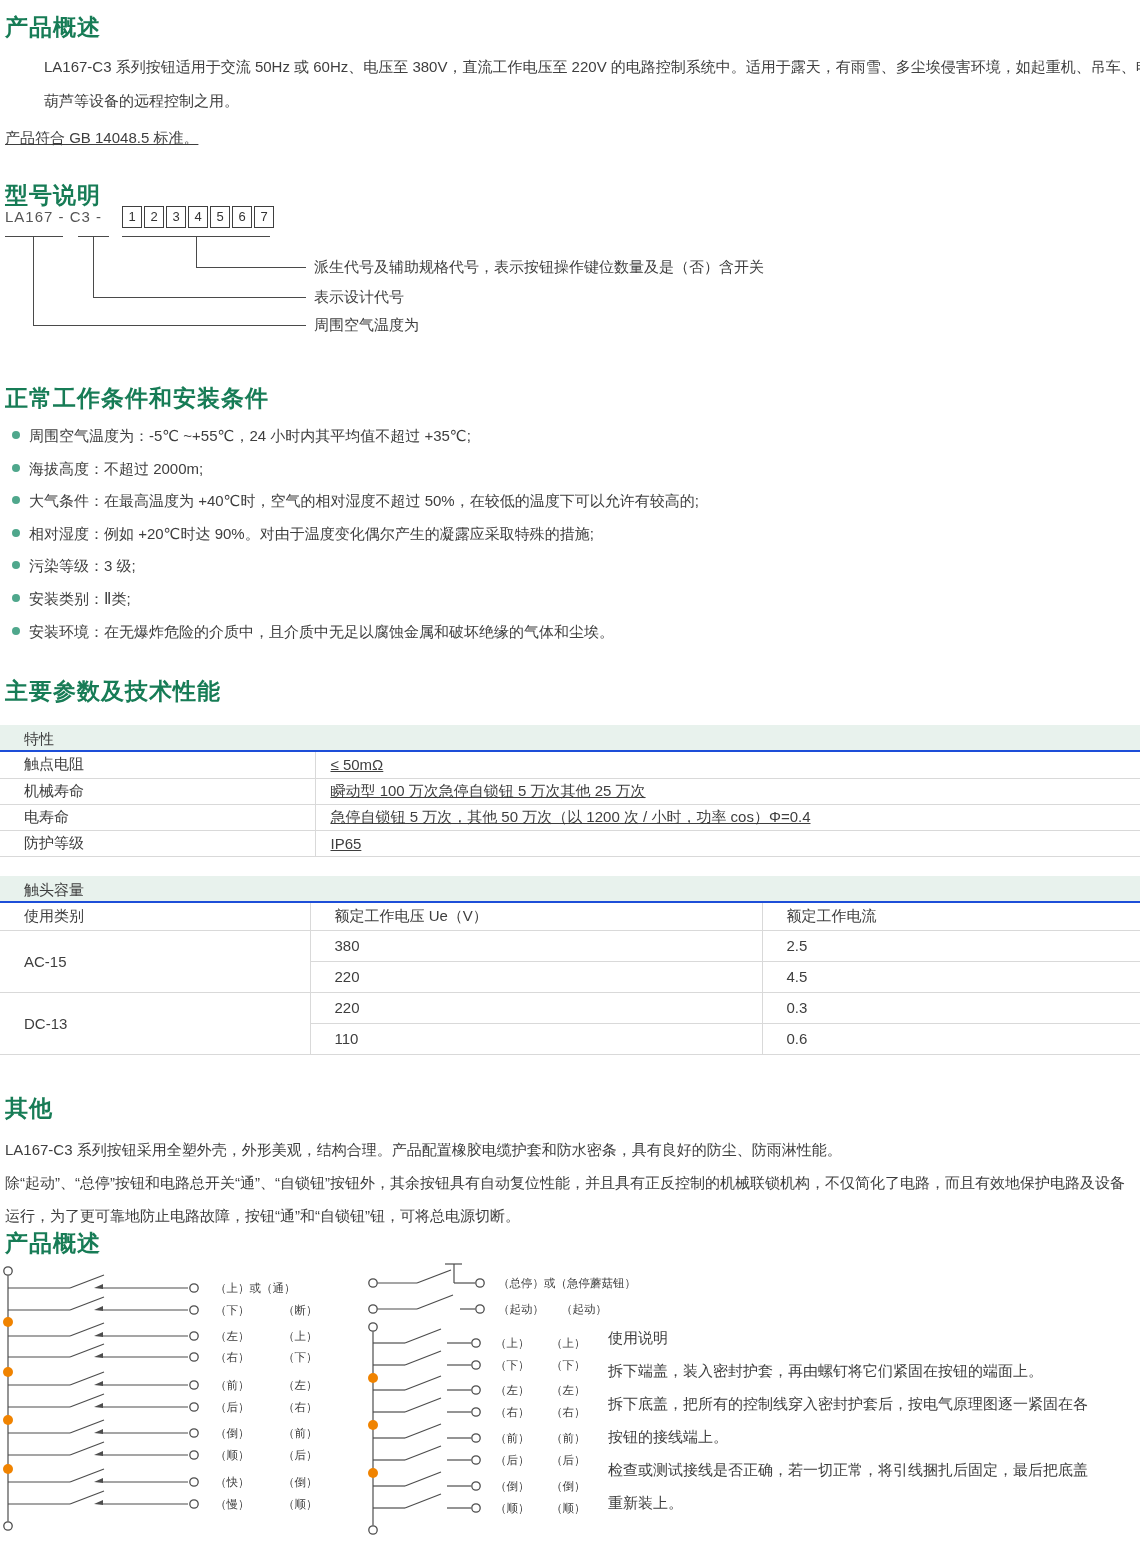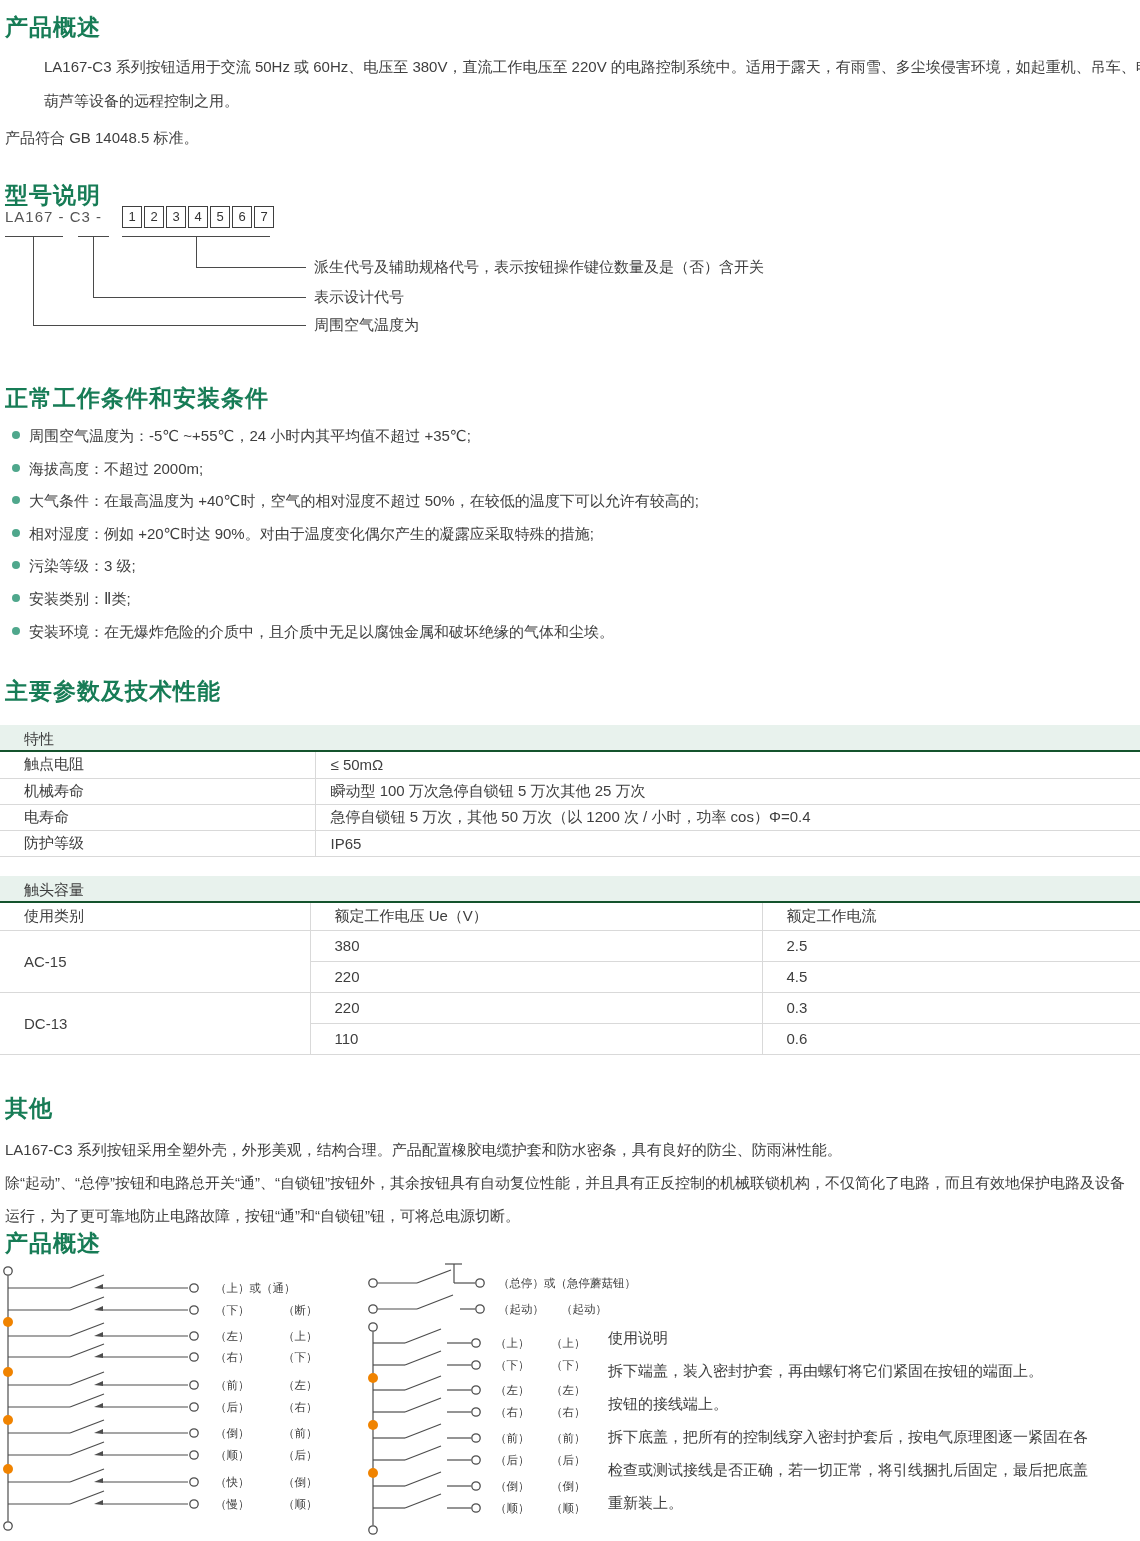--- a/index.html
+++ b/index.html
@@ -14,42 +14,42 @@
   .code-box{width:18px;height:20px;border:1px solid #3f3f3f;text-align:center;line-height:20px;
             font-size:13px;color:#333;}
   .dline{position:absolute;background:#4a4a4a;}
   .callout{position:absolute;font-size:15px;color:#3e3e3e;white-space:nowrap;}
   
   .cond-item{list-style:none;font-size:15px;line-height:32.6px;color:#3e3e3e;white-space:nowrap;}
   .cond-item .dot{display:inline-block;width:8px;height:8px;border-radius:50%;
                   background:#4FA78C;margin-right:9px;vertical-align:2px;}
   #cond-list{margin:0;padding:0;}
   
-  .tbl-caption{width:1140px;height:27px;background:#E8F2ED;border-bottom:2px solid #14532d;
+  .tbl-caption{width:1140px;height:27px;background:#E8F2ED;border-bottom:2px solid #1d4ed8;
                font-size:15px;color:#3e3e3e;line-height:27px;padding-left:24px;box-sizing:border-box;}
   table.spec{width:1140px;border-collapse:collapse;table-layout:fixed;font-size:15px;color:#3e3e3e;}
   table.spec td,table.spec th{border-bottom:1px solid #D9D9D9;font-weight:normal;text-align:left;
                padding:0 0 0 24px;box-sizing:border-box;}
   table.spec .vsep{border-right:1px solid #D9D9D9;}
   #table1 td{height:26px;}
-  #table1 td.c2{padding-left:15px;}
+  #table1 td.c2{padding-left:15px;text-decoration:underline;}
   #table2 th{height:27px;}
   #table2 td{height:31px;}
   
   .diag-label{font-size:11.5px;fill:#3b3b3b;}
   .usage-line{font-size:15px;line-height:33px;color:#3e3e3e;white-space:nowrap;}
 </style>
 </head>
 <body>
 
 <div id="page">
 
   <h2 class="sec-title abs" style="left:5px;top:12px;">产品概述</h2>
   <div class="para abs" style="left:5px;top:50px;width:1132px;margin-left:39px;">LA167-C3 系列按钮适用于交流 50Hz 或 60Hz、电压至 380V，直流工作电压至 220V 的电路控制系统中。适用于露天，有雨雪、多尘埃侵害环境，如起重机、吊车、电动葫芦等设备的远程控制之用。</div>
-  <div class="para abs" style="left:5px;top:121px;">产品符合 GB 14048.5 标准。</div>
+  <div class="para abs" style="left:5px;top:121px;text-decoration:underline;">产品符合 GB 14048.5 标准。</div>
 
   <h2 class="sec-title abs" style="left:5px;top:180px;">型号说明</h2>
   <div class="abs" style="left:5px;top:205px;width:900px;height:140px;">
     <span class="code-prefix">LA167 - C3 -</span>
     <span class="code-boxes">
         <span class="code-box">1</span>
         <span class="code-box">2</span>
         <span class="code-box">3</span>
         <span class="code-box">4</span>
         <span class="code-box">5</span>
@@ -305,21 +305,21 @@
         <line x1="40" y1="246" x2="76" y2="232" stroke="#4D4D4D" stroke-width="1.2"></line>
         <line x1="82" y1="246" x2="106" y2="246" stroke="#4D4D4D" stroke-width="1.2"></line>
         <circle cx="111" cy="246" r="4.2" fill="#fff" stroke="#4D4D4D" stroke-width="1.3"></circle>
         <text x="130" y="250" class="diag-label">（顺）</text>
         <text x="186" y="250" class="diag-label">（顺）</text>
       </svg>
     <div class="abs" style="left:608px;top:59px;">
       <div id="usage-lines">
           <div class="usage-line">使用说明</div>
           <div class="usage-line">拆下端盖，装入密封护套，再由螺钉将它们紧固在按钮的端面上。</div>
+          <div class="usage-line">拆下底盖，把所有的控制线穿入密封护套后，按电气原理图逐一紧固在各</div>
           <div class="usage-line">按钮的接线端上。</div>
-          <div class="usage-line">拆下底盖，把所有的控制线穿入密封护套后，按电气原理图逐一紧固在各</div>
           <div class="usage-line">检查或测试接线是否正确，若一切正常，将引线捆扎后固定，最后把底盖</div>
           <div class="usage-line">重新装上。</div>
         </div>
     </div>
   </div>
 
 </div>
 
 </body></html>

